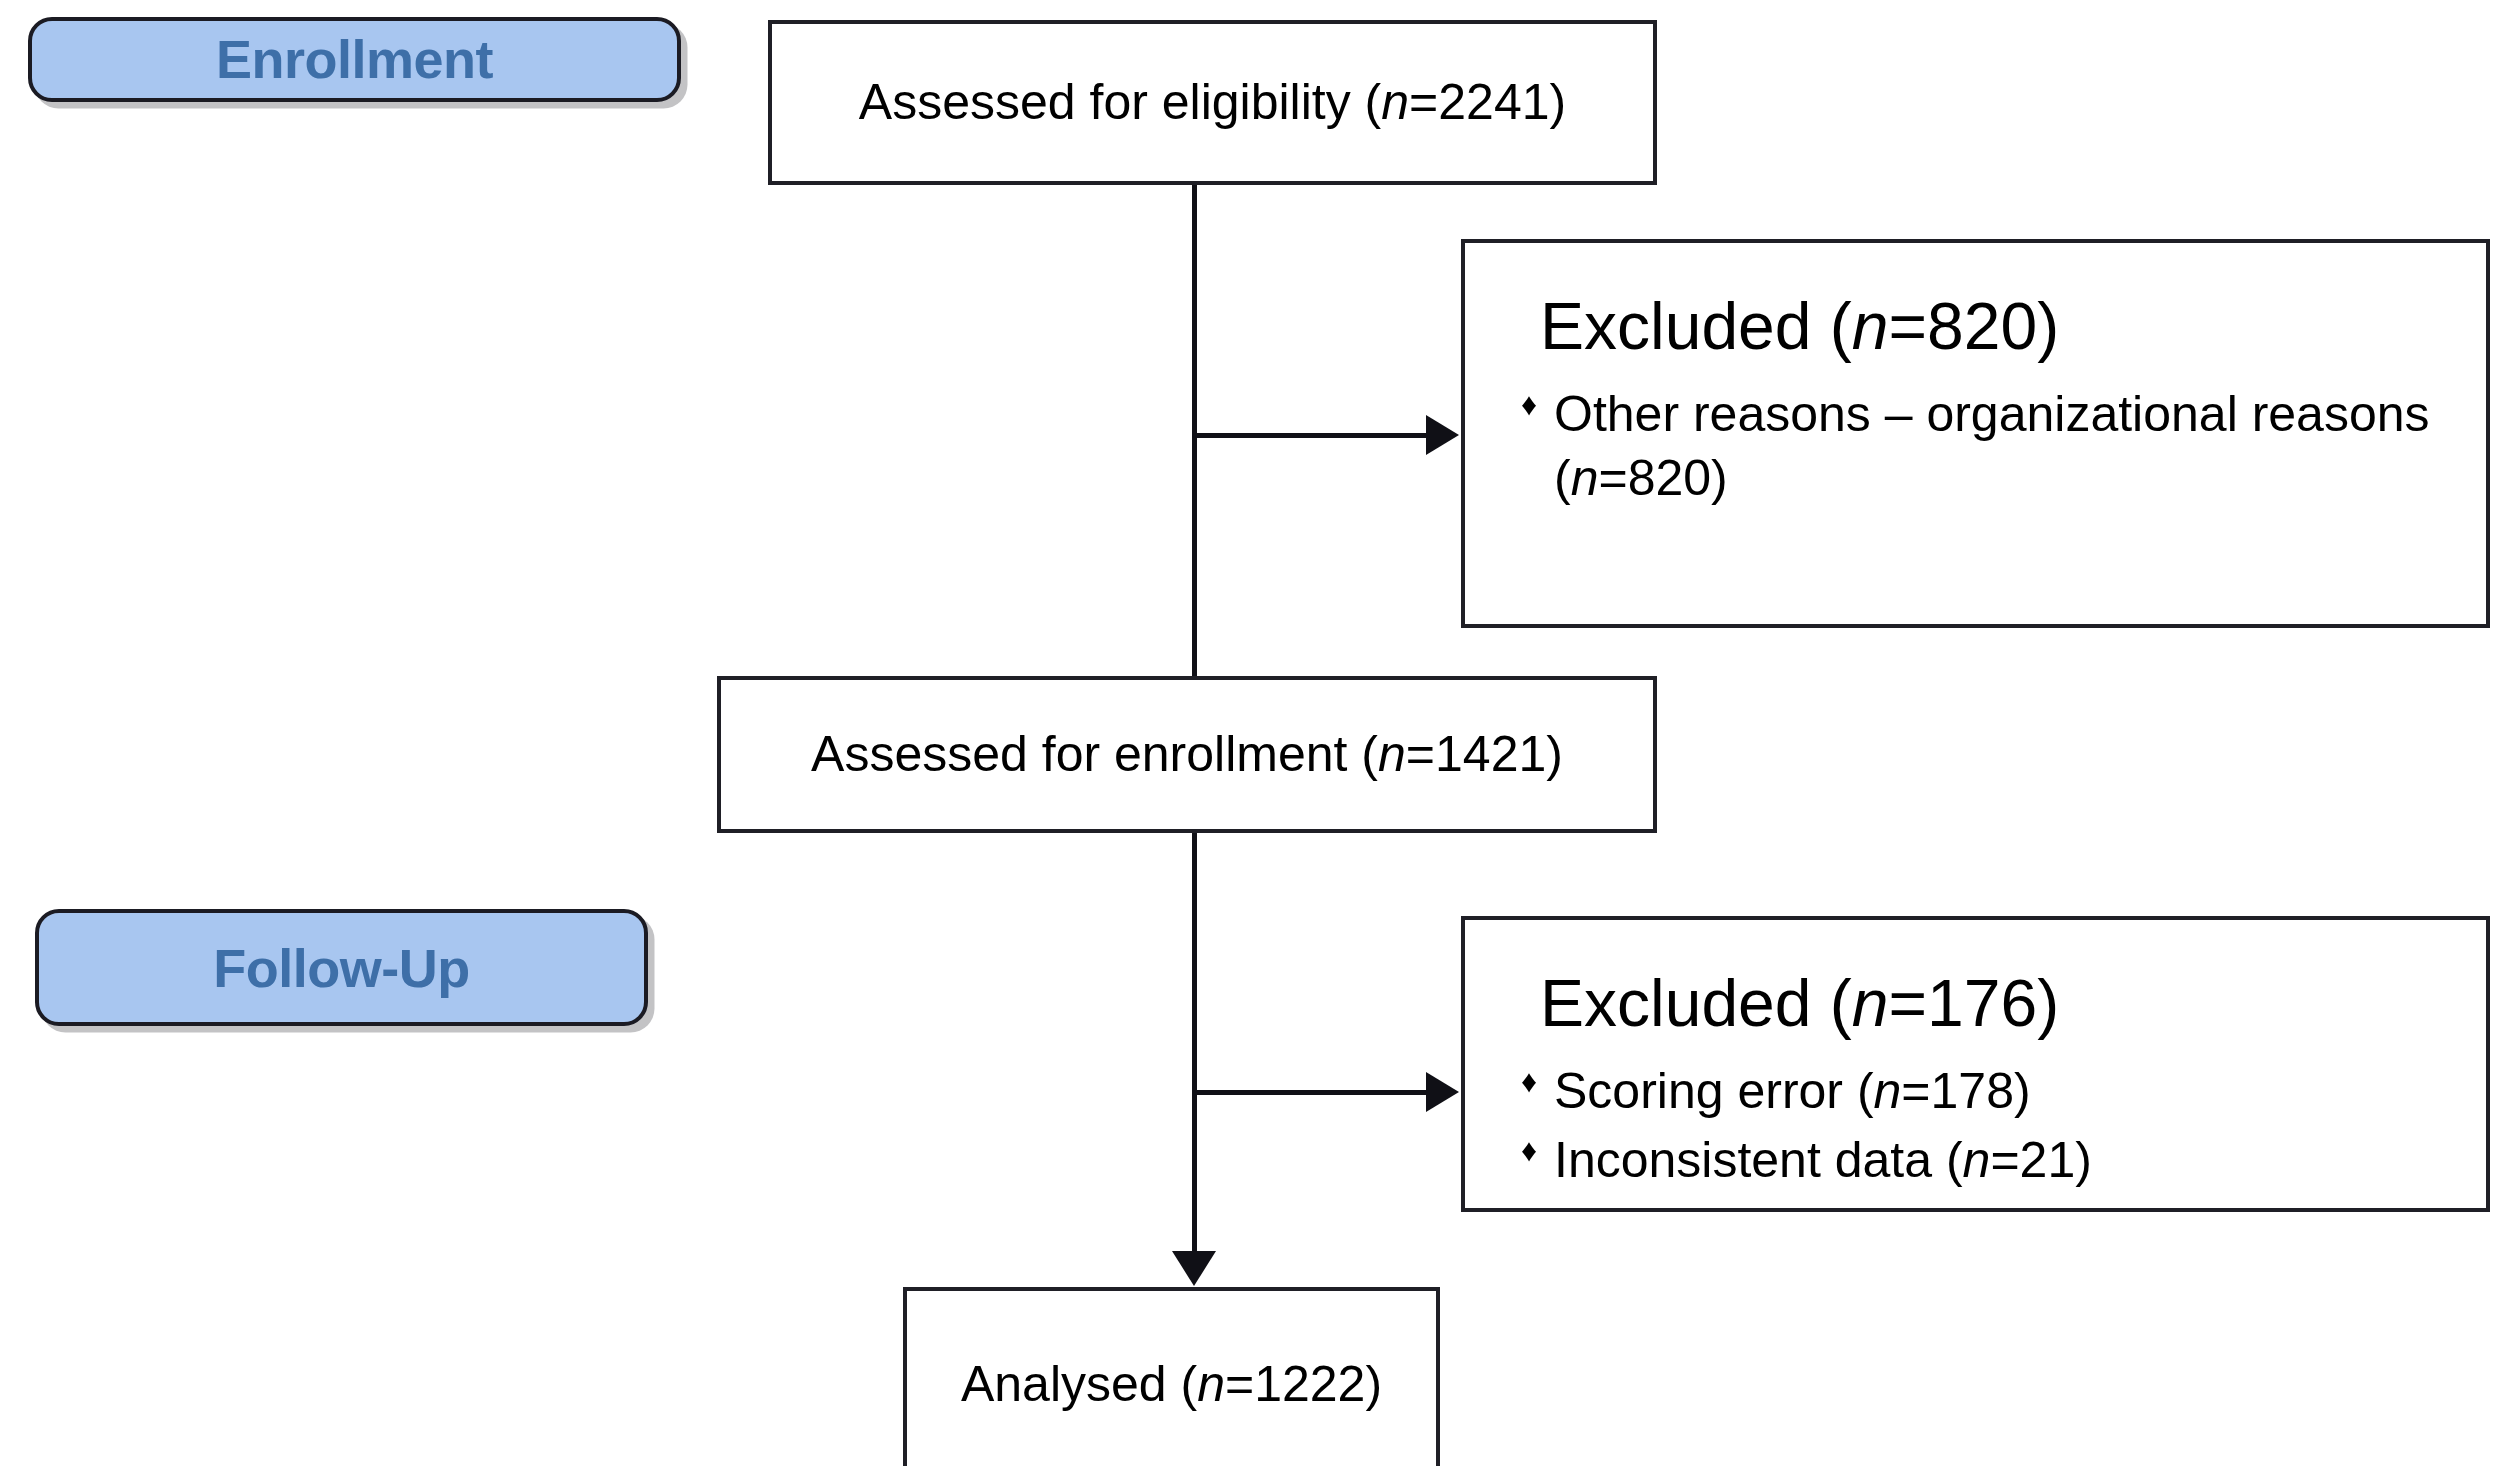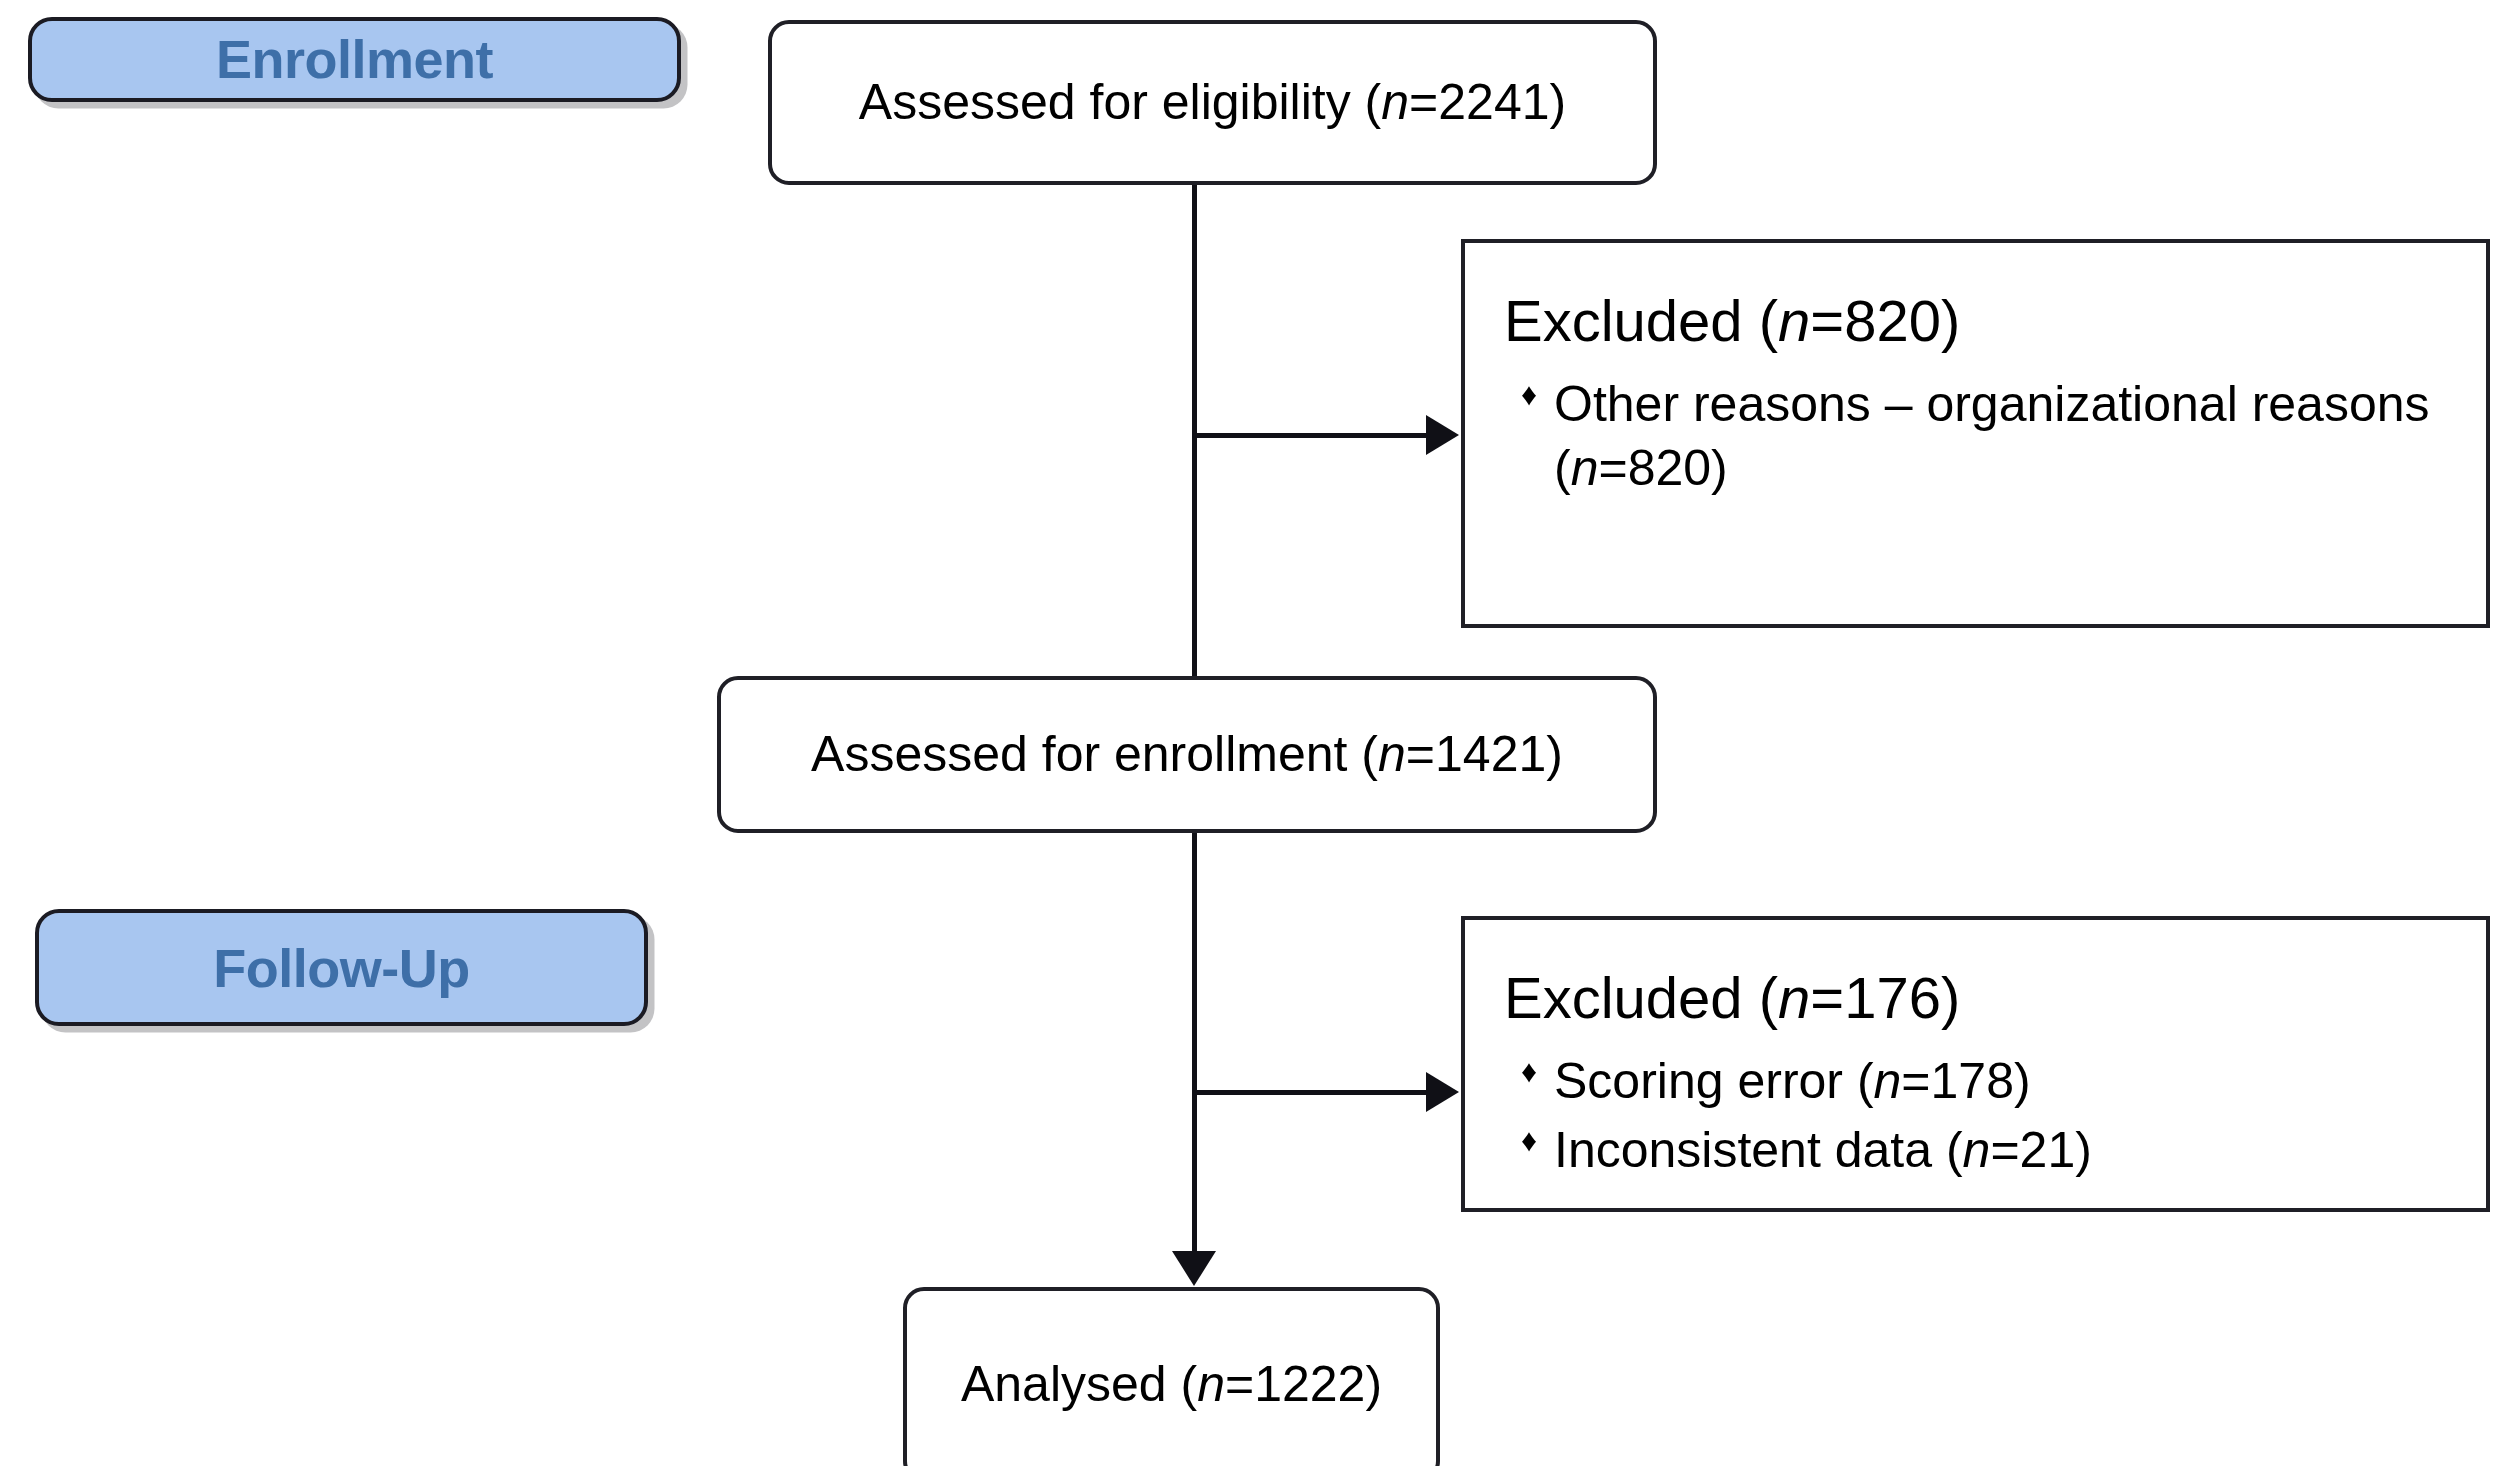--- a/index.html
+++ b/index.html
@@ -45,37 +45,37 @@
     position: absolute;
     box-sizing: border-box;
     background: #ffffff;
     border: 4.6px solid #1f1f26;
     display: flex;
     flex-direction: column;
     justify-content: center;
   }
   .flow-box.center-box {
     align-items: center;
-    border-radius: 21px;
   }
   .flow-box .box-line {
     font-size: 50px;
     color: #000000;
     line-height: 1.22;
     white-space: nowrap;
   }
   .flow-box.excl-box {
     justify-content: flex-start;
     padding: 43px 0 0 39px;
   }
   .excl-box .excl-head {
-    font-size: 58px;
+    font-size: 66px;
     color: #000;
     line-height: 1.22;
     margin-bottom: 15px;
+    margin-left: 36px;
   }
   .excl-list {
     margin: 0;
     padding: 0;
     list-style: none;
   }
   .excl-list li {
     display: flex;
     align-items: flex-start;
     font-size: 50px;

